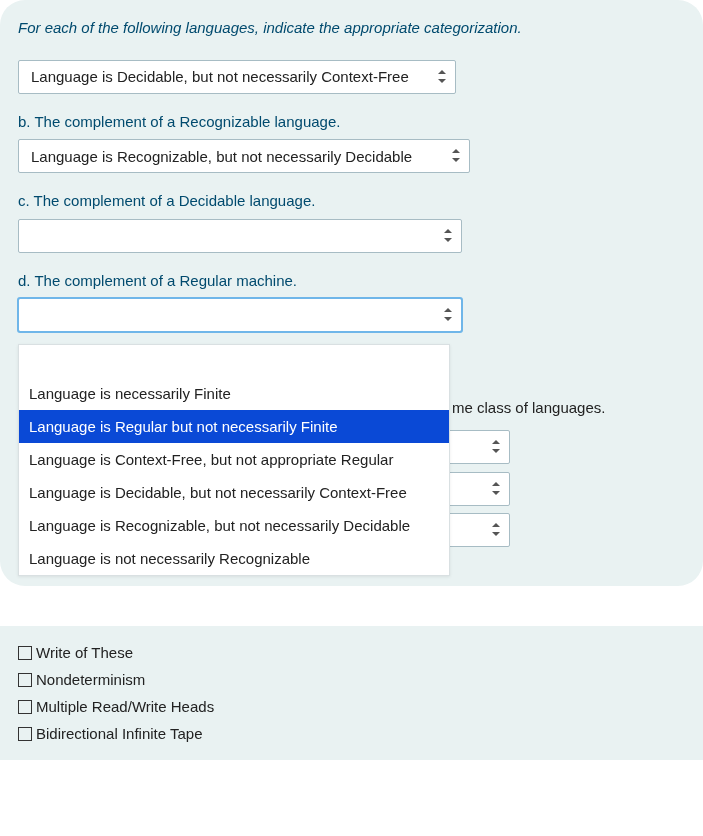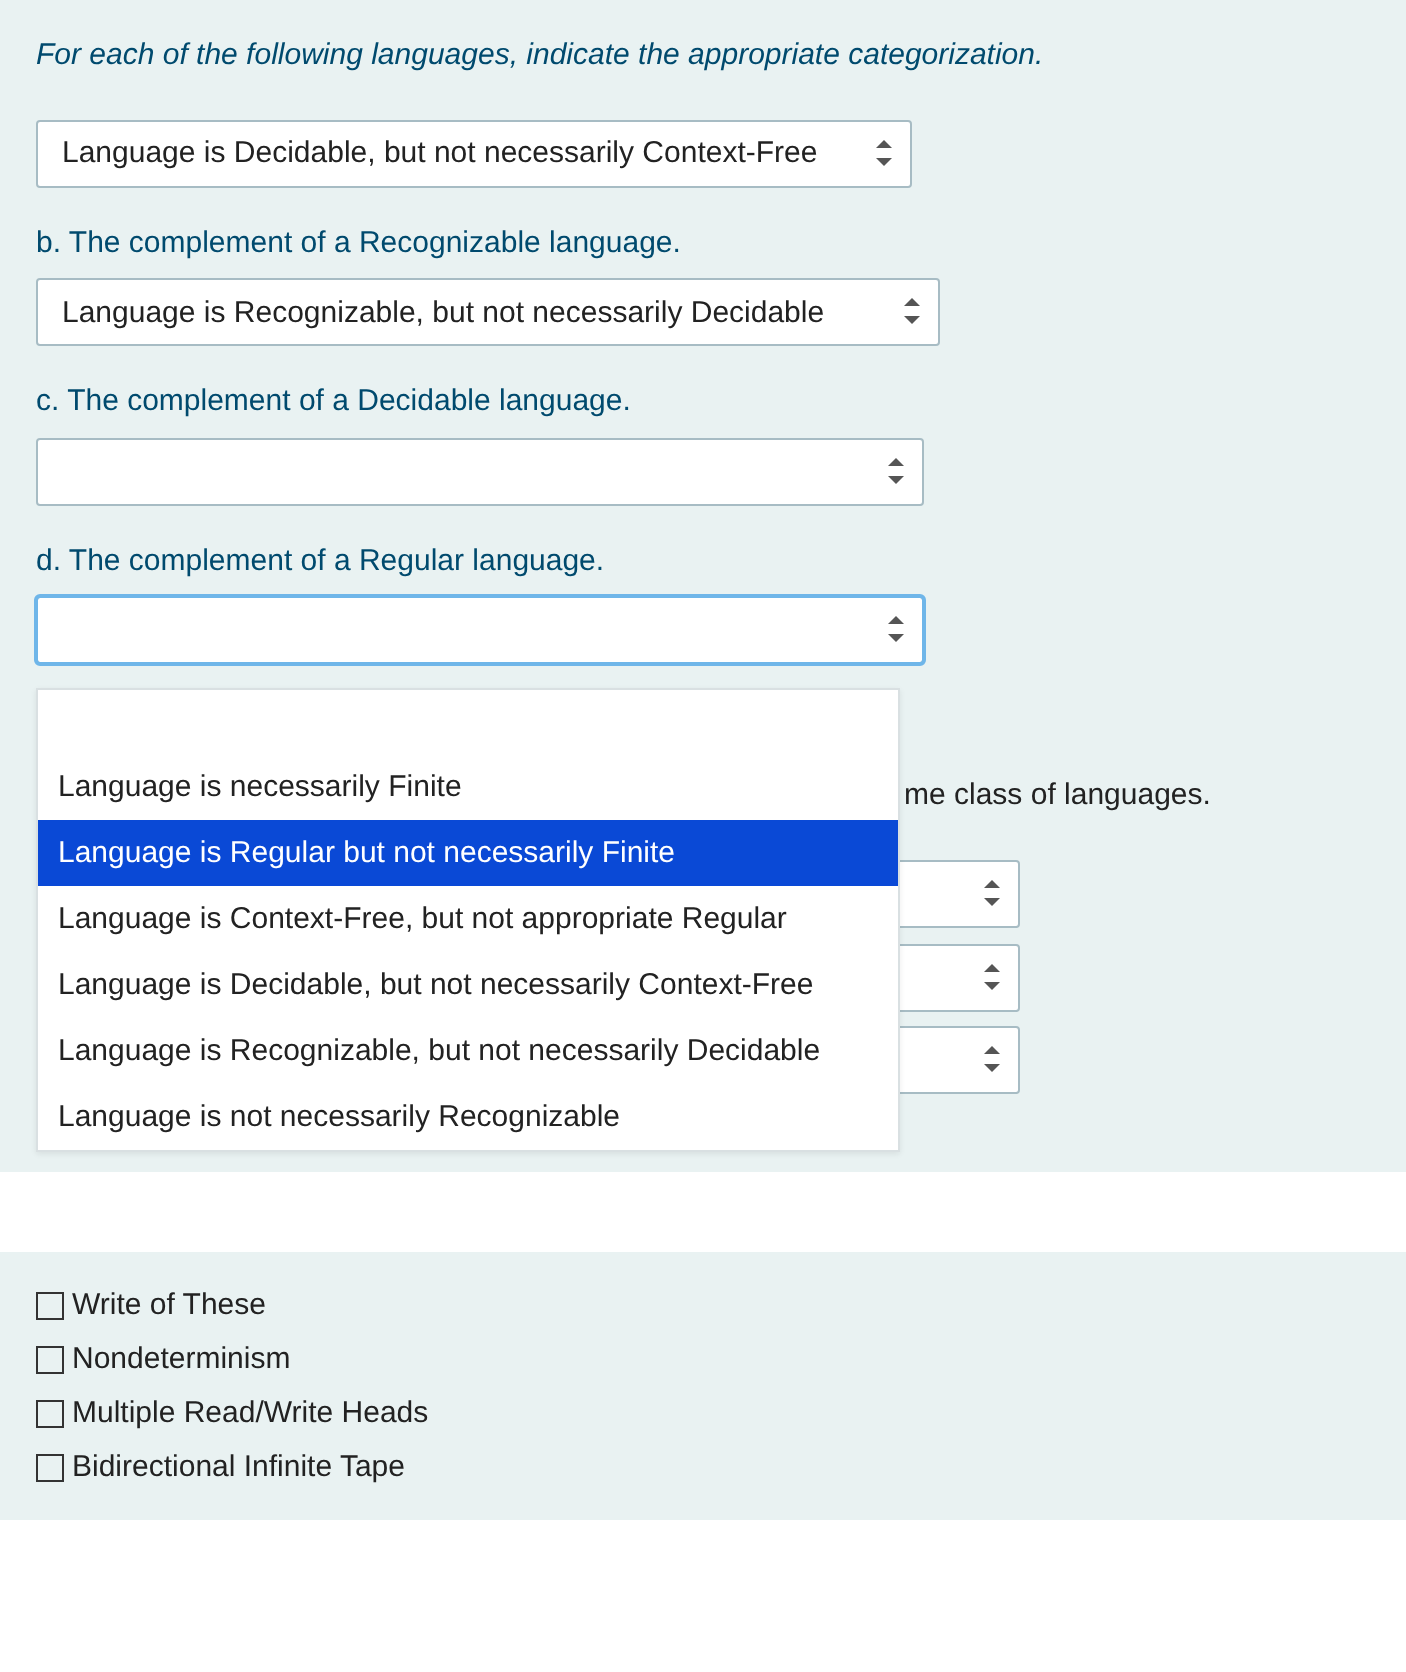--- a/index.html
+++ b/index.html
@@ -12,21 +12,21 @@
   }
   .page {
     width: 703px;
     box-sizing: border-box;
   }
   .panel {
     background: #e9f2f2;
     padding: 18px 18px 8px 18px;
     box-sizing: border-box;
   }
-  .panel.top { padding-bottom: 24px; }
+  .panel.top { padding-bottom: 24px; border-radius: 25px; }
   .gap {
     background: #ffffff;
     height: 40px;
   }
   .instruction {
     font-style: italic;
     color: #004a6e;
     margin-bottom: 22px;
     line-height: 1.3;
   }
@@ -106,21 +106,21 @@
   .rel { position: relative; }
 
   
   .obscured-line {
     position: absolute;
     left: 452px;
     color: #222;
     font-size: 15px;
     white-space: nowrap;
   }
-  .obscured1 { top: 389px; }
+  .obscured1 { top: 399px; }
   .stack-selects {
     position: absolute;
     left: 200px;
     width: 310px;
   }
   .stack-selects .select-wrap { width: 100%; margin-bottom: 10px; }
   .stack1 { top: 430px; }
   .stack2 { top: 472px; }
   .stack3 { top: 513px; }
 
@@ -170,21 +170,21 @@
 
     <div class="item">
       <div class="question-text">c. The complement of a Decidable language.</div>
       <div class="select-wrap select-c">
         <span class="value"></span>
         <span class="sort-icon"></span>
       </div>
     </div>
 
     <div class="item" style="margin-bottom:230px;">
-      <div class="question-text">d. The complement of a Regular language.</div>
+      <div class="question-text">d. The complement of a Regular machine.</div>
       <div class="select-wrap select-d focused">
         <span class="value"></span>
         <span class="sort-icon"></span>
       </div>
     </div>
 
     <div class="obscured-line obscured1">me class of languages.</div>
 
     <div class="stack-selects stack1">
       <div class="select-wrap">

